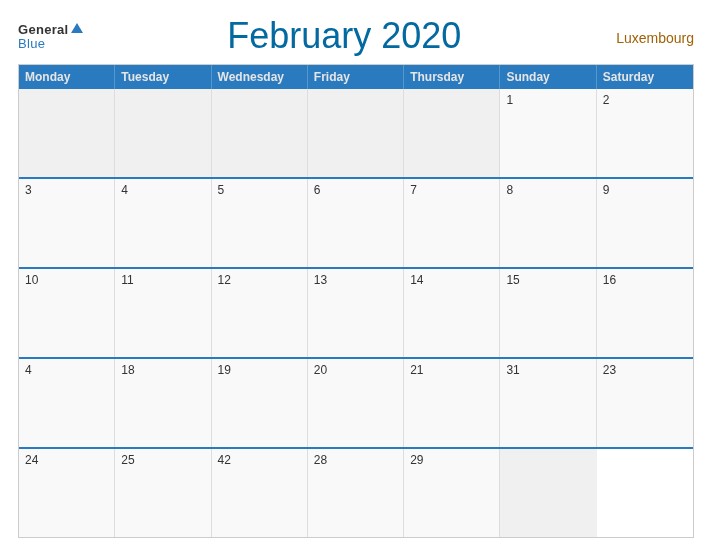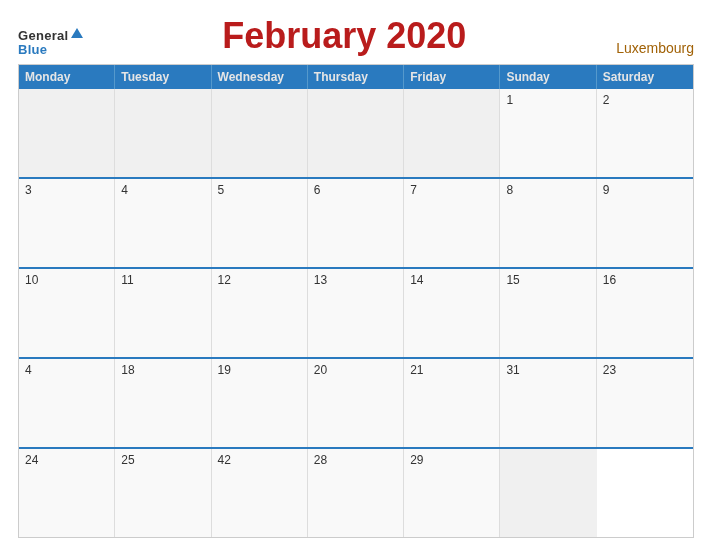--- a/index.html
+++ b/index.html
@@ -12,58 +12,58 @@
     }
     .container {
       width: 712px;
       height: 550px;
       padding: 16px 18px 12px 18px;
       display: flex;
       flex-direction: column;
     }
     .header {
       display: flex;
-      align-items: flex-end;
+      align-items: center;
       justify-content: space-between;
       margin-bottom: 8px;
     }
     .logo {
       display: flex;
       flex-direction: column;
       align-items: flex-start;
       line-height: 1;
     }
     .logo-general {
       font-size: 13px;
       font-weight: bold;
       color: #333;
       letter-spacing: 0.3px;
     }
     .logo-blue {
       font-size: 13px;
-      font-weight: bold;
+      font-weight: normal;
       color: #2a7abf;
       letter-spacing: 0.3px;
     }
     .logo-triangle {
       display: inline-block;
       width: 0;
       height: 0;
       border-left: 6px solid transparent;
       border-right: 6px solid transparent;
       border-bottom: 10px solid #2a7abf;
       margin-left: 2px;
       vertical-align: middle;
       position: relative;
       top: -2px;
     }
     .title {
       font-size: 36px;
-      font-weight: bold;
-      color: #b91c1c;
+      font-weight: normal;
+      color: #0369a1;
       text-align: center;
       flex: 1;
       margin: 0 10px;
       line-height: 1.1;
     }
     .country {
       font-size: 14px;
       color: #a16207;
       text-align: right;
       min-width: 80px;
@@ -140,22 +140,22 @@
     <div class="title">February 2020</div>
     <div class="country">Luxembourg</div>
   </div>
 
   <div class="calendar">
     <div class="days-header">
 
     <div class="day-header">Monday</div>
         <div class="day-header">Tuesday</div>
         <div class="day-header">Wednesday</div>
+        <div class="day-header">Friday</div>
         <div class="day-header">Thursday</div>
-        <div class="day-header">Friday</div>
         <div class="day-header">Sunday</div>
         <div class="day-header">Saturday</div>
       </div>
     <div class="weeks">
 
     <div class="week">
           <div class="day-cell empty"></div>
           <div class="day-cell empty"></div>
           <div class="day-cell empty"></div>
           <div class="day-cell empty"></div>

